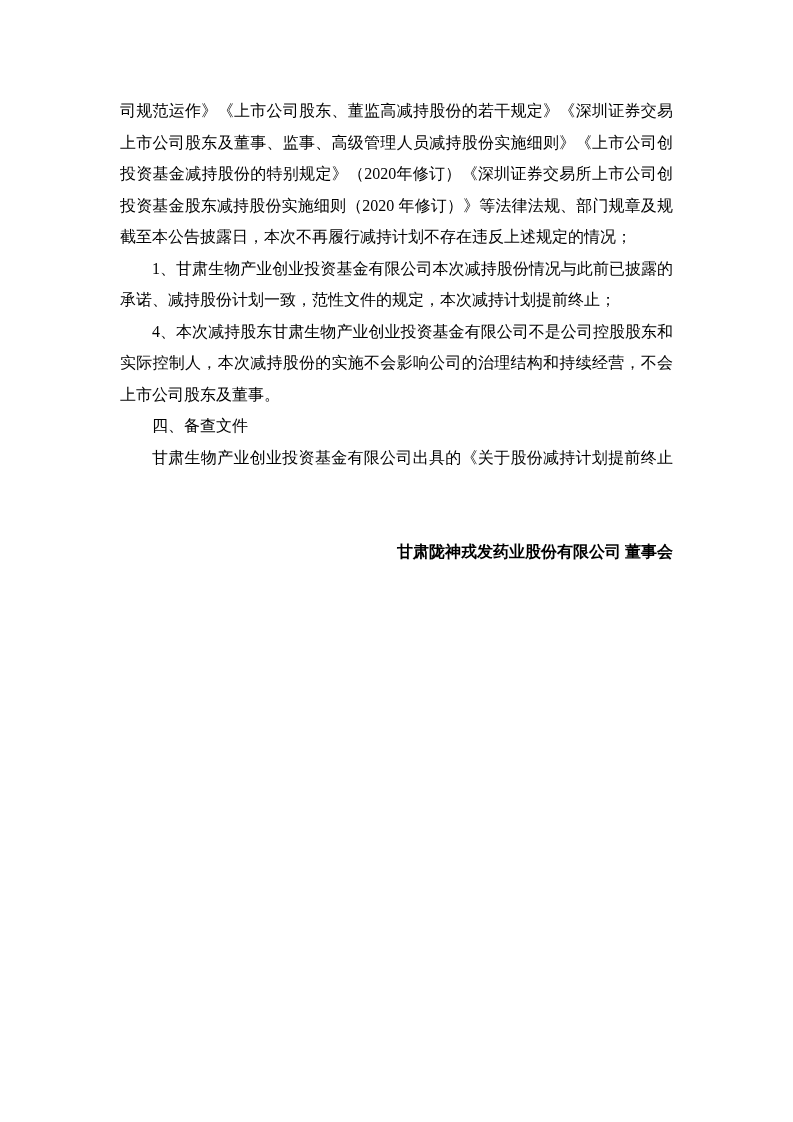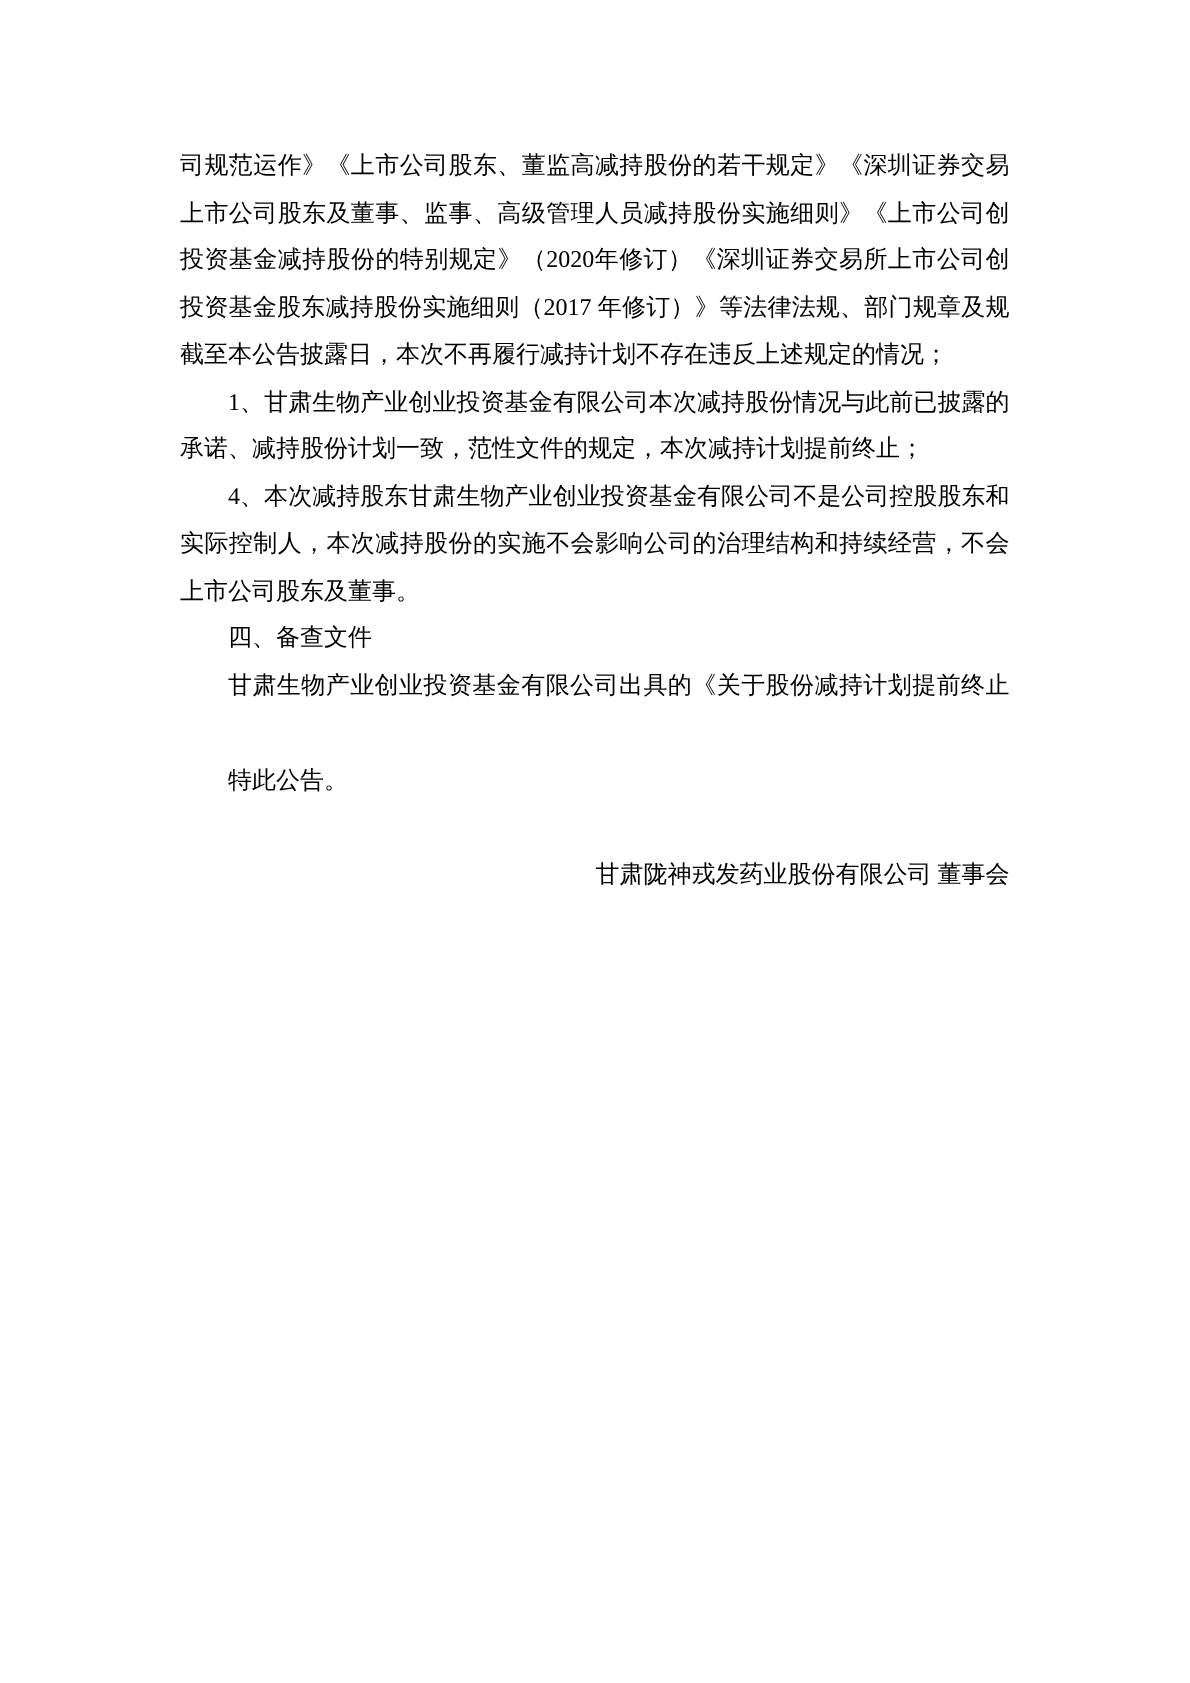--- a/index.html
+++ b/index.html
@@ -35,50 +35,50 @@
   }
   .indent {
     text-indent: 2em;
   }
   .bold {
     font-weight: normal;
   }
   .right {
     text-align: left;
     text-align-last: right;
+    font-weight: bold;
   }
   .blank {
     height: 31.5px;
   }
 </style>
 </head>
 <body>
 
 <div class="page">
   <div class="doc">
 
     <div class="line stretch">司规范运作》《上市公司股东、董监高减持股份的若干规定》《深圳证券交易所</div>
     <div class="line stretch">上市公司股东及董事、监事、高级管理人员减持股份实施细则》《上市公司创业</div>
     <div class="line stretch">投资基金减持股份的特别规定》（2020年修订）《深圳证券交易所上市公司创业</div>
-    <div class="line stretch">投资基金股东减持股份实施细则（2017 年修订）》等法律法规、部门规章及规</div>
+    <div class="line stretch">投资基金股东减持股份实施细则（2020 年修订）》等法律法规、部门规章及规</div>
     <div class="line">截至本公告披露日，本次不再履行减持计划不存在违反上述规定的情况；</div>
 
     <div class="line stretch indent">1、甘肃生物产业创业投资基金有限公司本次减持股份情况与此前已披露的</div>
     <div class="line">承诺、减持股份计划一致，范性文件的规定，本次减持计划提前终止；</div>
 
     <div class="line stretch indent">4、本次减持股东甘肃生物产业创业投资基金有限公司不是公司控股股东和</div>
     <div class="line stretch">实际控制人，本次减持股份的实施不会影响公司的治理结构和持续经营，不会导</div>
     <div class="line">上市公司股东及董事。</div>
 
     <div class="line bold indent">四、备查文件</div>
 
     <div class="line stretch indent">甘肃生物产业创业投资基金有限公司出具的《关于股份减持计划提前终止的</div>
 
     <div class="line blank"></div>
 
-    <div class="line indent">特此公告。</div>
 
     <div class="line blank"></div>
 
     <div class="line right">甘肃陇神戎发药业股份有限公司 董事会</div>
 
   </div>
 </div>
 
 </body></html>

